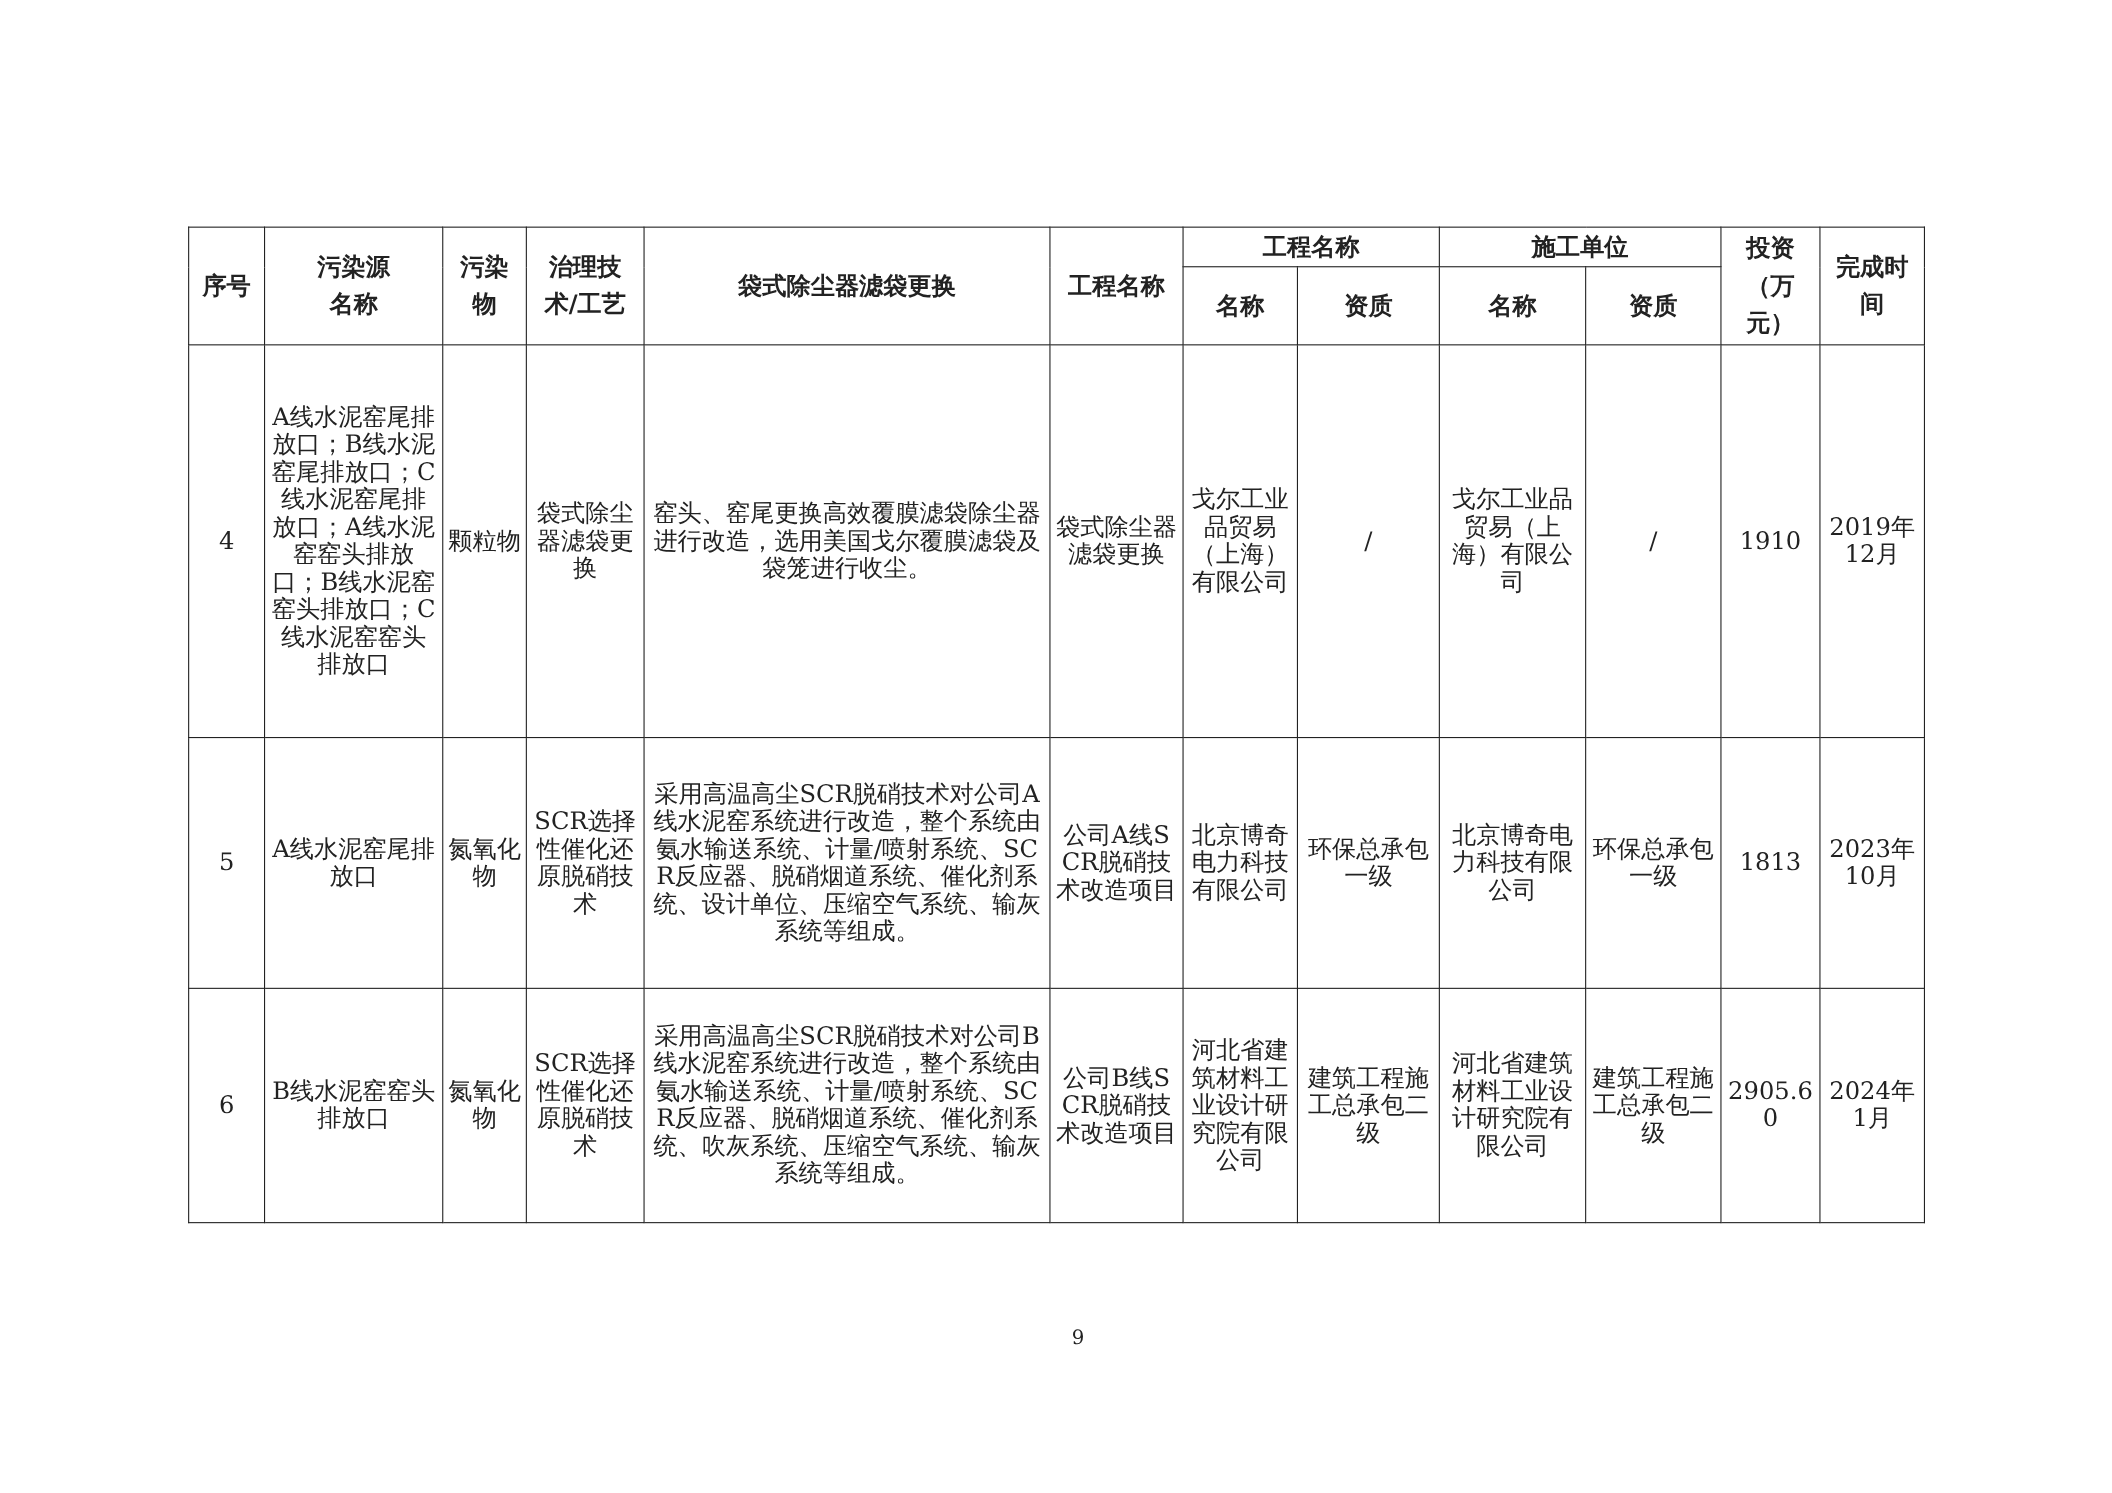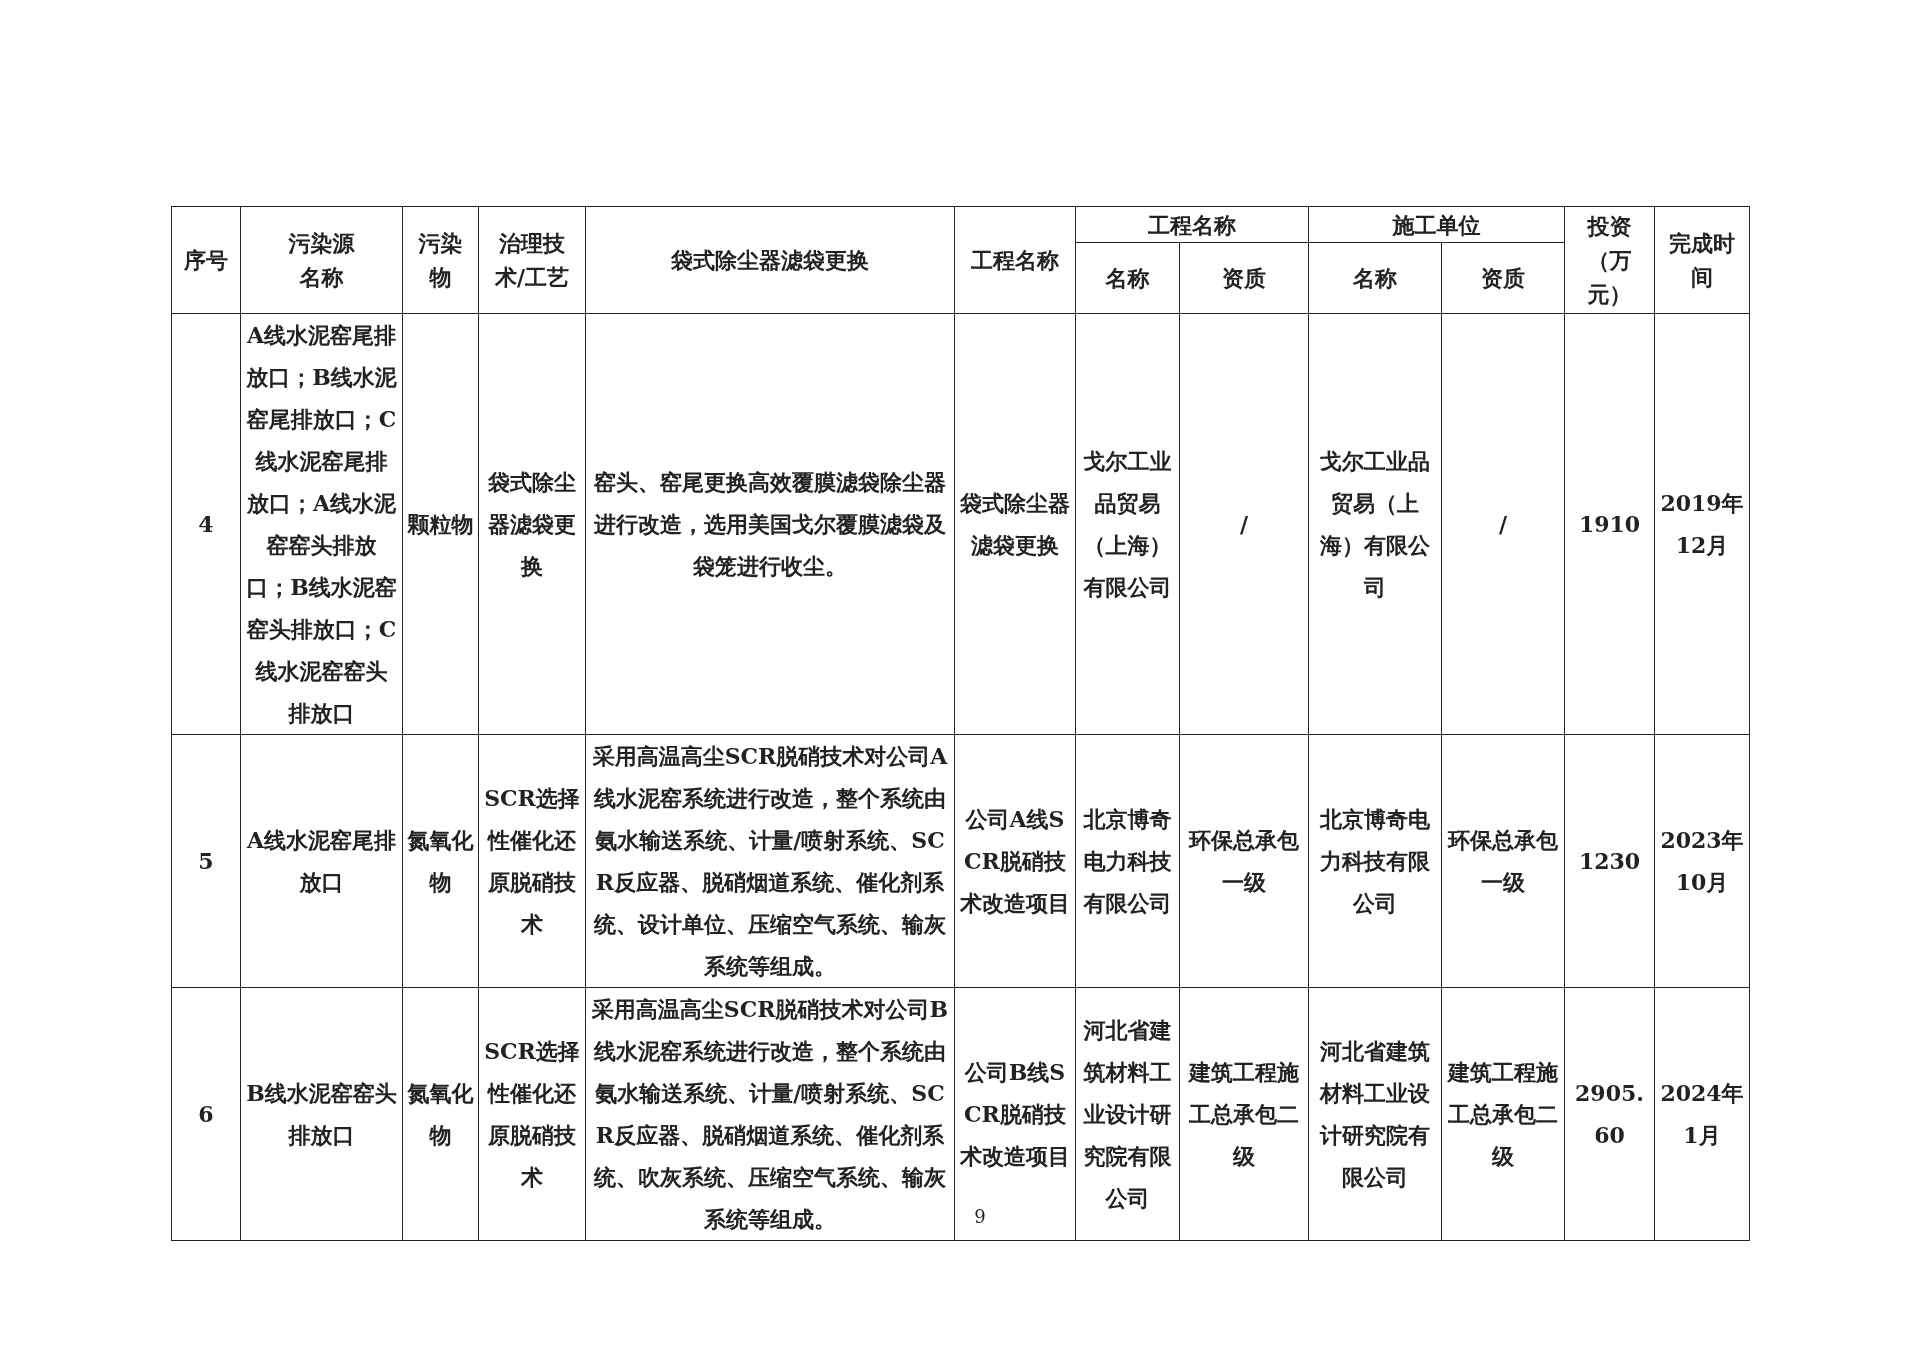--- a/index.html
+++ b/index.html
@@ -9,22 +9,22 @@
     }
     .page { position: absolute; left: 0; top: 0; width: 1920px; height: 1357px; }
     table.doc-table {
       position: absolute; left: 171px; top: 206px;
       border-collapse: collapse; table-layout: fixed;
       width: 1578px;
     }
     table.doc-table td, table.doc-table th {
       border: 1.5px solid #222;
       text-align: center; vertical-align: middle;
-      font-weight: bold;
-      font-size: 22px; line-height: 42px;
+      font-weight: normal;
+      font-size: 22px; line-height: 25px;
       padding: 0 4px;
       word-break: break-all;
     }
     table.doc-table th { font-weight: bold; font-size: 22px; line-height: 34px; }
     .page-number {
       position: absolute; left: 970px; top: 1206px; width: 20px; text-align: center;
       font-size: 18px;
     }
     .hdr-row-1 { height: 36px; }
     .hdr-row-2 { height: 71px; }
@@ -97,21 +97,21 @@
         <td>5</td>
         <td>A线水泥窑尾排放口</td>
         <td>氮氧化物</td>
         <td>SCR选择性催化还原脱硝技术</td>
         <td>采用高温高尘SCR脱硝技术对公司A线水泥窑系统进行改造，整个系统由氨水输送系统、计量/喷射系统、SCR反应器、脱硝烟道系统、催化剂系统、设计单位、压缩空气系统、输灰系统等组成。</td>
         <td>公司A线SCR脱硝技术改造项目</td>
         <td>北京博奇电力科技有限公司</td>
         <td>环保总承包一级</td>
         <td>北京博奇电力科技有限公司</td>
         <td>环保总承包一级</td>
-        <td>1230</td>
+        <td>1813</td>
         <td>2023年10月</td>
       </tr>
       <tr class="row-6">
         <td>6</td>
         <td>B线水泥窑窑头排放口</td>
         <td>氮氧化物</td>
         <td>SCR选择性催化还原脱硝技术</td>
         <td>采用高温高尘SCR脱硝技术对公司B线水泥窑系统进行改造，整个系统由氨水输送系统、计量/喷射系统、SCR反应器、脱硝烟道系统、催化剂系统、吹灰系统、压缩空气系统、输灰系统等组成。</td>
         <td>公司B线SCR脱硝技术改造项目</td>
         <td>河北省建筑材料工业设计研究院有限公司</td>

